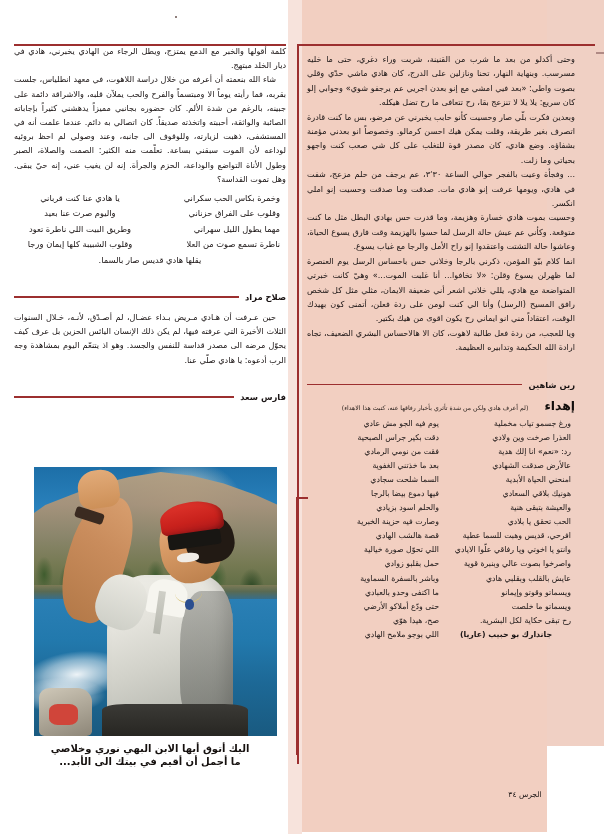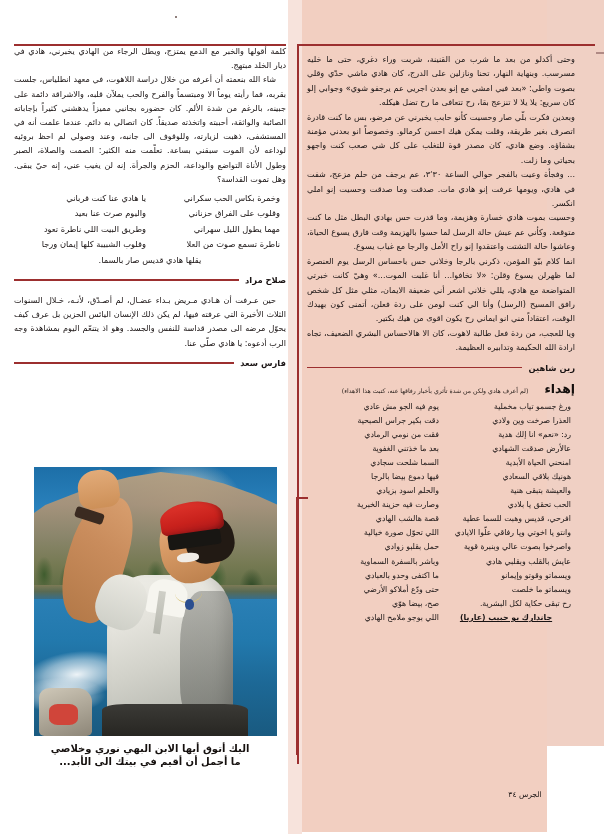--- a/index.html
+++ b/index.html
@@ -68,28 +68,28 @@
   p.body.indent{text-indent:10px;}
   .blk{margin-bottom:5px;}
 
   
   .poem{
     display:flex;flex-direction:column;gap:2px;
     margin:6px 0 4px 0;
     font-size:8.3px;line-height:13.4px;color:#1a1414;
   }
   .poem .line{display:flex;width:100%;}
-  .poem .h1{width:50%;text-align:right;padding-right:4px;box-sizing:border-box;}
+  .poem .h1{width:50%;text-align:center;padding-right:4px;box-sizing:border-box;}
   .poem .h2{width:50%;text-align:right;padding-right:6px;box-sizing:border-box;}
   .poem .single{width:100%;text-align:center;}
 
   
   .sig-row{
     display:flex;align-items:center;gap:6px;
-    margin:8px 0 8px 0;
+    margin:25px 0 8px 0;
     direction:rtl;
   }
   .sig-name{
     font-size:8.4px;font-weight:bold;color:#1a1414;white-space:nowrap;
   }
   .sig-line{flex:1;height:1.4px;background:#9c2f2f;}
 
   
   .photo-wrap{
     position:absolute;left:34px;top:467px;width:243px;height:269px;
@@ -456,24 +456,24 @@
       <div class="line">
           <span class="h2">ويسماتو وقوتو وإيمانو</span>
           <span class="h1">ما اكتفى وحدو بالعبادي</span>
         </div>
       <div class="line">
           <span class="h2">ويسماتو ما خلصت</span>
           <span class="h1">حتى ودّع أملاكو الأرضي</span>
         </div>
       <div class="line">
           <span class="h2">رح تبقى حكاية لكل البشرية.</span>
-          <span class="h1">صح، بيضا هوّي</span>
-        </div>
-      <div class="line">
-          <span class="h2" style="text-align:center;font-weight:bold;text-decoration:underline;">جاندارك بو حبيب (عاريا)</span>
+          <span class="h1">صح، هيدا هوّي</span>
+        </div>
+      <div class="line">
+          <span class="h2" style="text-align:center;font-weight:bold;">جاندارك بو حبيب (عاريا)</span>
           <span class="h1">اللي بوجو ملامح الهادي</span>
         </div>
     </div>
   </div>
 
   <div class="ded-bracket"></div>
   <div class="ded-bracket-v"></div>
 
   <div class="footer">
     <span class="footer-txt">الجرس ٣٤</span>

